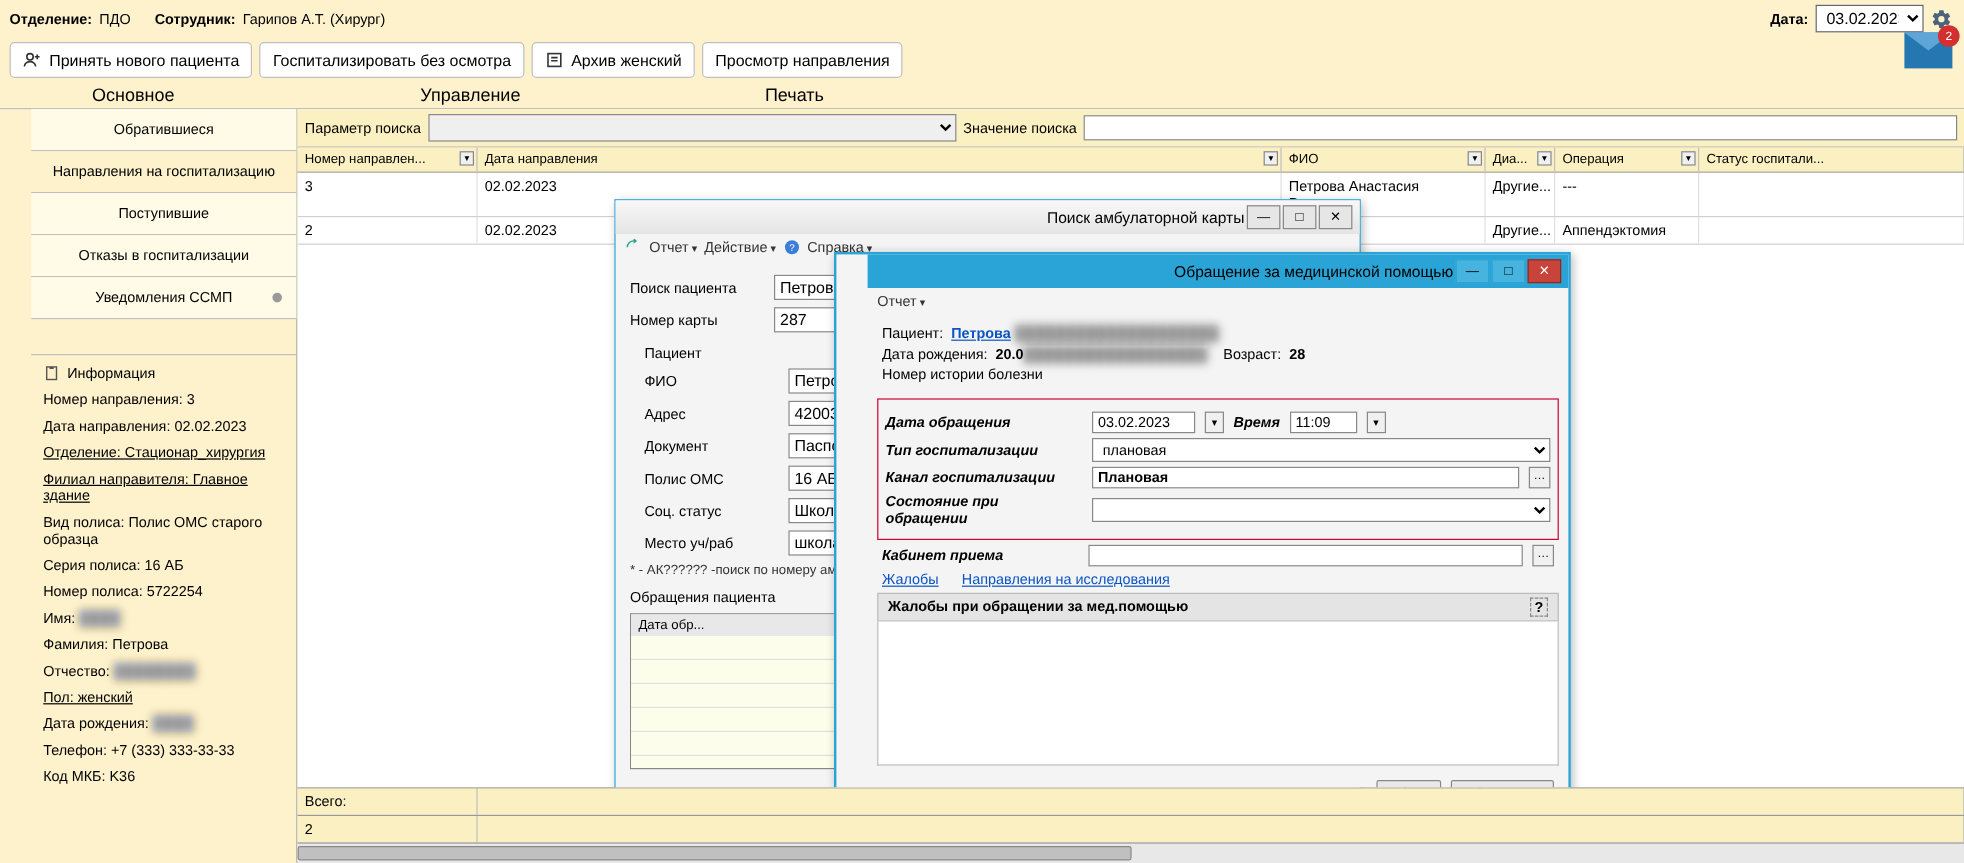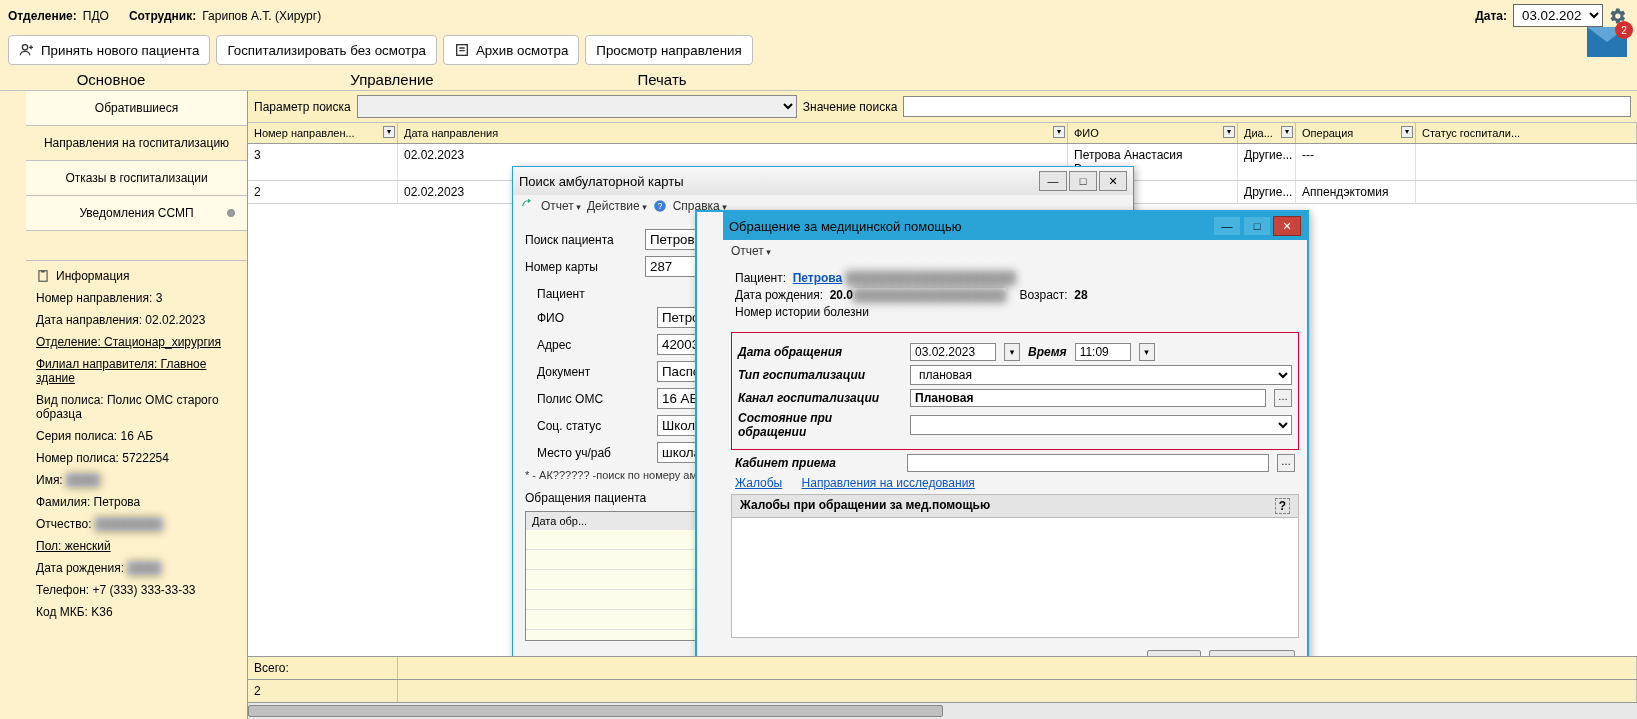--- a/index.html
+++ b/index.html
@@ -42,21 +42,21 @@
 .grid-row .cell { padding: 4px 6px; border-right: 1px solid #e0e0e0; font-size: 12px; }
 .grid-foot { display: flex; background: #fbf0c1; border-top: 1px solid #999; }
 .grid-foot .cell { padding: 4px 6px; border-right: 1px solid #c0c0c0; }
 .scroll-bottom { height: 18px; background: #e8e8e8; border-top: 1px solid #999; position: relative; }
 .scroll-bottom .thumb { position: absolute; left: 0; top: 2px; width: 50%; height: 12px; background: #c0c0c0; border: 1px solid #888; border-radius: 2px; }
 
 
 .dlg { position: absolute; background: #f4f4f4; border: 1px solid #2aa3d6; box-shadow: 2px 2px 8px rgba(0,0,0,.3); }
 .dlg1 { left: 264px; top: 22px; width: 622px; height: 560px; }
 .dlg-title { background: linear-gradient(#f8f8f8,#e4e4e4); padding: 4px 6px; display: flex; align-items: center; font-size: 13px; }
-.dlg-title .txt { flex: 1; text-align: left; }
+.dlg-title .txt { flex: 1; text-align: right; }
 .win-btn { width: 28px; height: 20px; border: 1px solid #888; background: #e6e6e6; margin-left: 2px; text-align: center; font-size: 11px; line-height: 18px; cursor: pointer; }
 .win-btn.close { background: #e6e6e6; }
 .dlg-menu { padding: 4px 8px; font-size: 12px; color: #333; display: flex; gap: 6px; align-items: center; }
 .dlg-menu .mi::after { content: ' ▾'; font-size: 9px; }
 .dlg-body { padding: 6px 12px; }
 .frm-row { display: flex; align-items: center; margin: 6px 0; gap: 10px; }
 .frm-row label { width: 110px; }
 .frm-row input { border: 1px solid #888; padding: 2px 4px; flex: 1; background: #fff; }
 .group-lbl { margin: 10px 0 4px 12px; }
 .frm-indent { margin-left: 12px; }
@@ -121,41 +121,42 @@
     <span>Принять нового пациента</span>
   </button>
   <button class="tbtn">
       <span>Госпитализировать без осмотра</span>
     </button>
   <button class="tbtn">
     <svg viewBox="0 0 24 24">
         <rect x="4" y="4" width="16" height="16" fill="none" stroke="#333" stroke-width="2"></rect>
         <path d="M8 9h8M8 13h8" stroke="#333" stroke-width="2"></path>
       </svg>
-    <span>Архив осмотра</span>
+    <span>Архив женский</span>
   </button>
   <button class="tbtn">
       <span>Просмотр направления</span>
     </button>
   <div class="mail-icon">
     <div class="env"></div>
     <div class="mail-badge">2</div>
   </div>
 </div>
 
 <div class="subhdr">
   <div style="width:222px">Основное</div>
   <div style="width:340px">Управление</div>
   <div style="width:200px">Печать</div>
 </div>
 
 <div class="main-row">
   <div class="sidebar">
     <div class="sidebar-tab">Обратившиеся</div>
     <div class="sidebar-tab active">Направления на госпитализацию</div>
+    <div class="sidebar-tab">Поступившие</div>
     <div class="sidebar-tab">Отказы в госпитализации</div>
     <div class="sidebar-tab"><span>Уведомления ССМП</span><span class="dot"></span></div>
     <div style="height:30px;border-bottom:1px solid #c0c0c0"></div>
     <div class="info-panel">
       <div class="info-hdr">
           <svg width="14" height="14" viewBox="0 0 24 24">
             <rect x="5" y="3" width="14" height="18" fill="none" stroke="#555" stroke-width="2"></rect>
             <path d="M9 3h6v3H9z" fill="#555"></path>
           </svg>
           <span>Информация</span>

